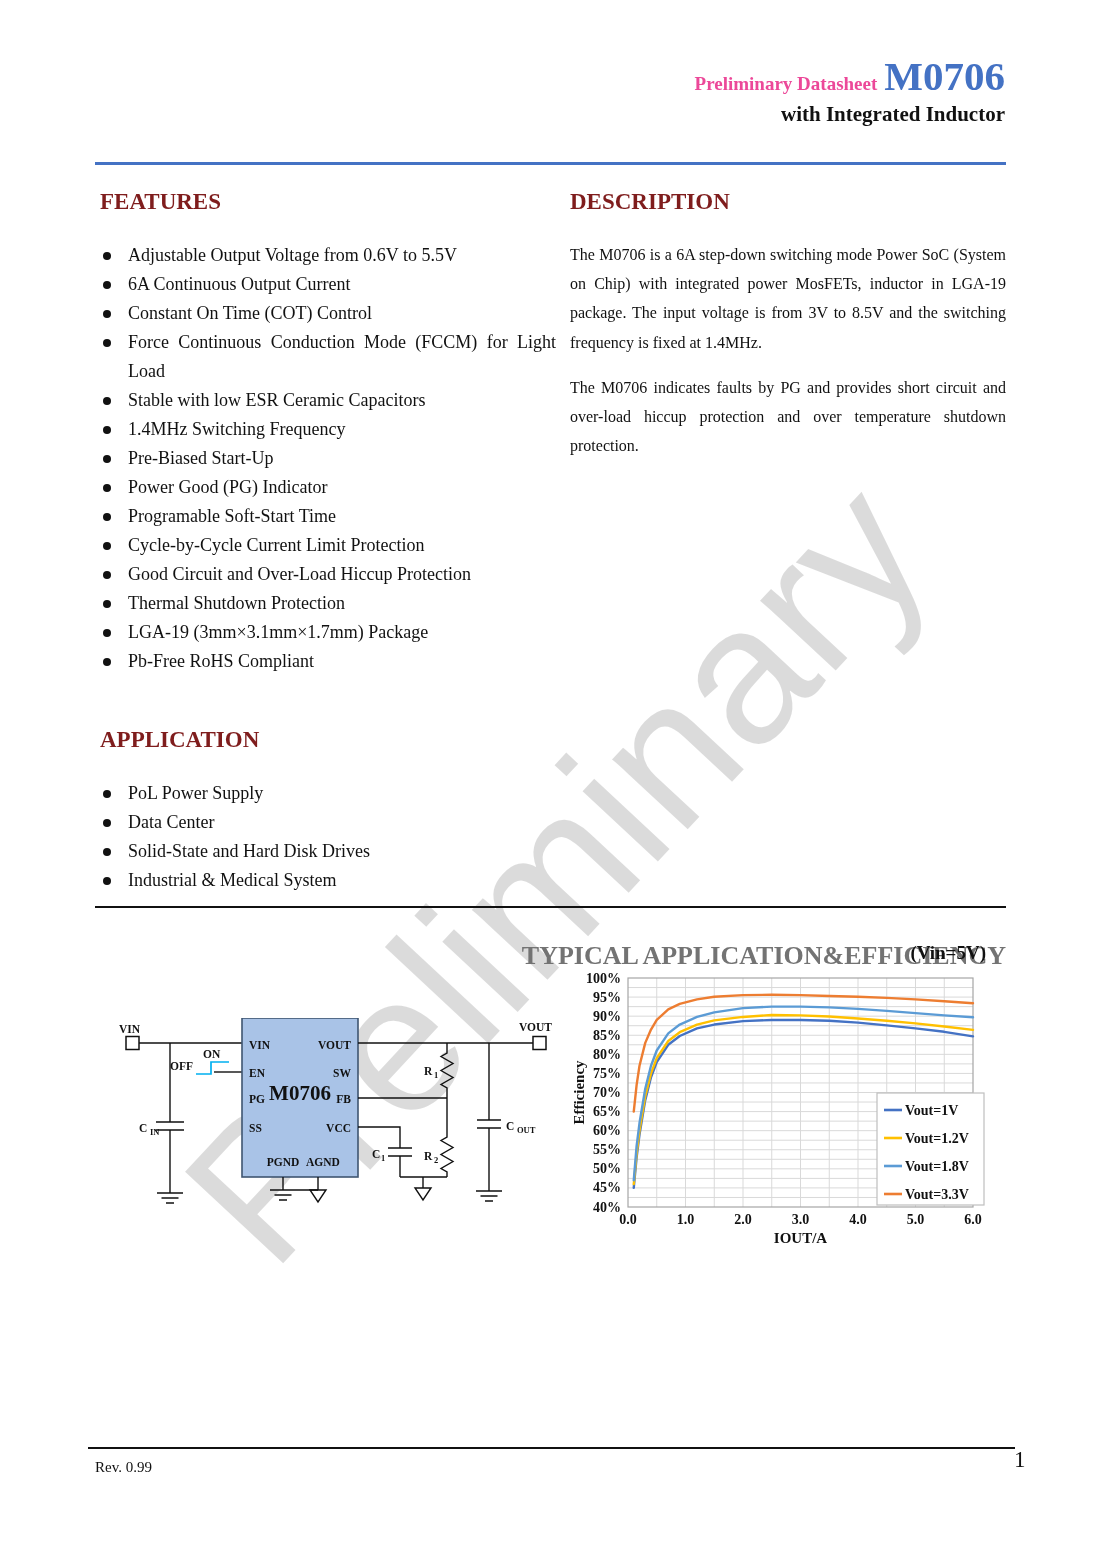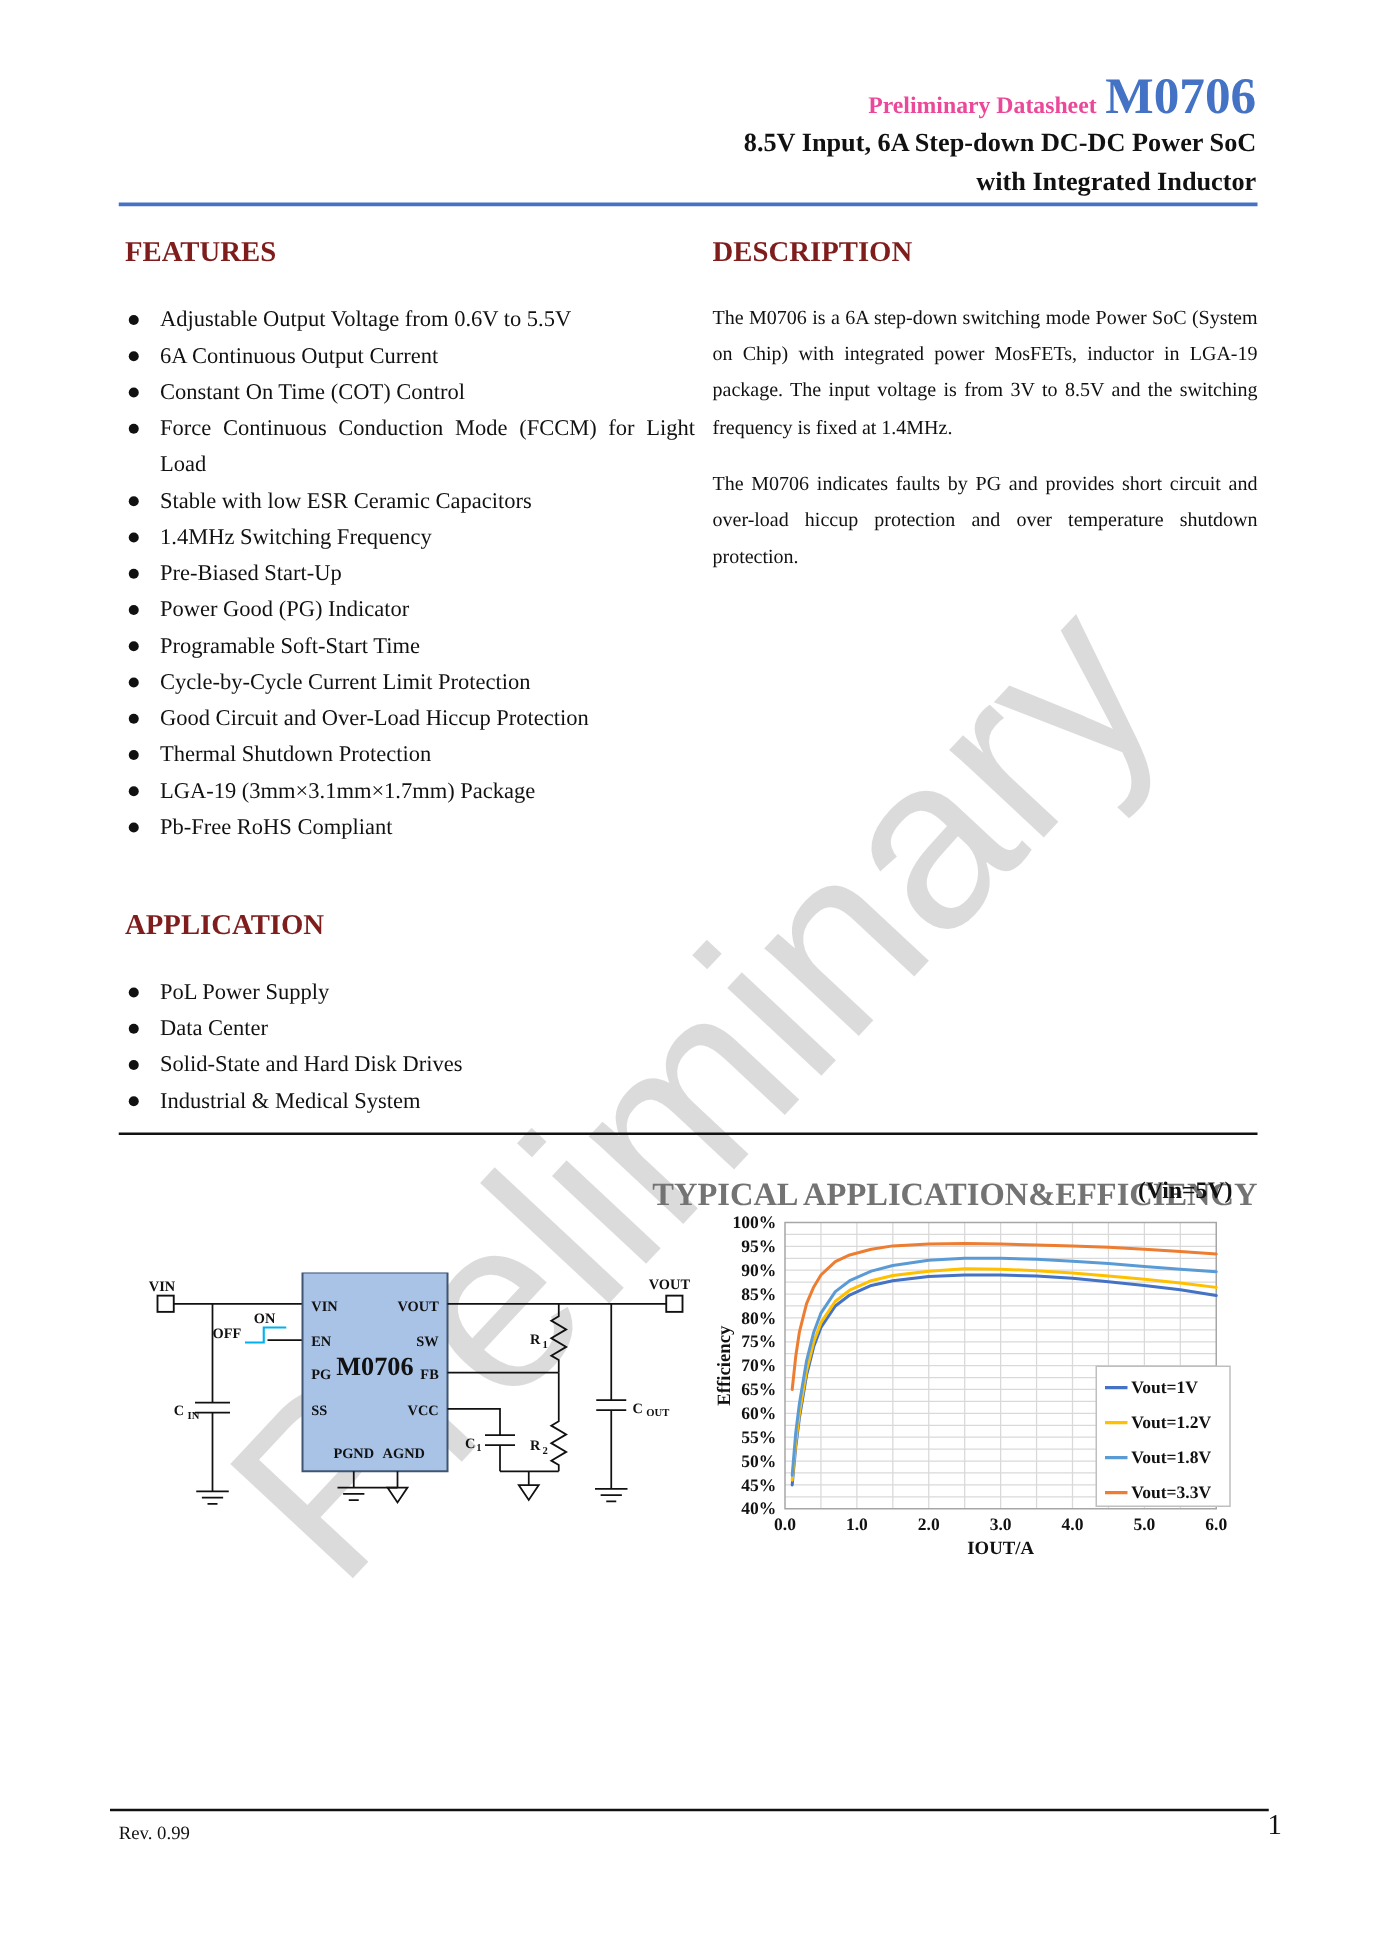--- a/index.html
+++ b/index.html
@@ -51,21 +51,20 @@
 <body>
 
 <div class="page">
 
   <div class="watermark">Preliminary</div>
 
   <header class="hdr">
     <div>
       <span class="prelim">Preliminary Datasheet</span><span class="part">M0706</span>
     </div>
-    <div class="hdr-sub">8.5V Input, 6A Step-down DC-DC Power SoC</div>
     <div class="hdr-sub">with Integrated Inductor</div>
   </header>
   <div class="rule-blue"></div>
 
   <div class="col-left">
     <h2 class="sec">FEATURES</h2>
     <ul class="blist">
         <li>Adjustable Output Voltage from 0.6V to 5.5V</li>
         <li>6A Continuous Output Current</li>
         <li>Constant On Time (COT) Control</li>

